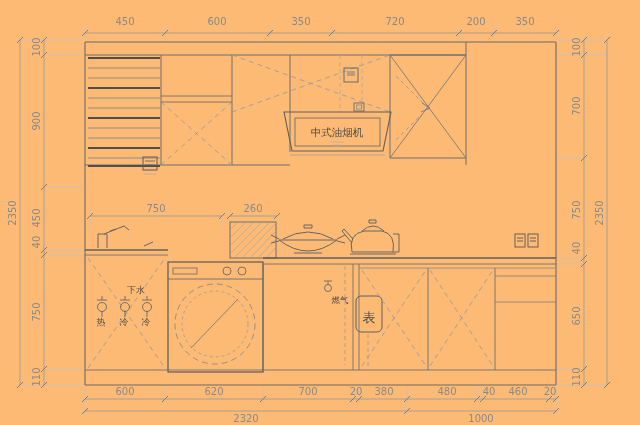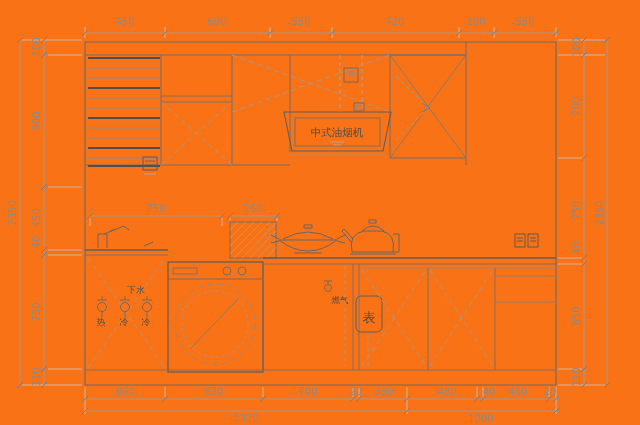--- a/index.html
+++ b/index.html
@@ -1,16 +1,16 @@
 <!DOCTYPE html>
 <html><head>
 <meta charset="utf-8">
 <style>
   html,body{margin:0;padding:0;background:#ffffff;}
-  .canvas{position:relative;width:640px;height:425px;background:#f97316;overflow:hidden;
+  .canvas{position:relative;width:640px;height:425px;background:#fdba74;overflow:hidden;
           font-family:"DejaVu Sans",sans-serif;}
   svg{display:block;}
   text{font-family:"DejaVu Sans",sans-serif;fill:#8a8a8a;}
   .dim{font-size:10px;}
   .dim-big{font-size:10px;}
   .cn{fill:#4d4d4d;}
 </style>
 </head>
 <body>
 

